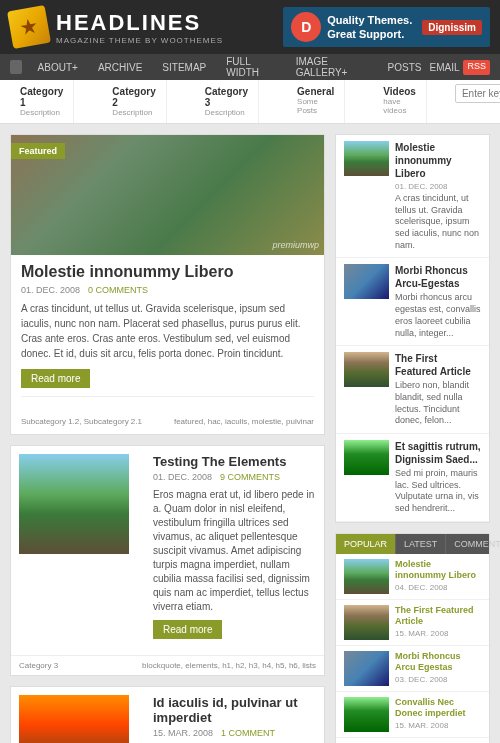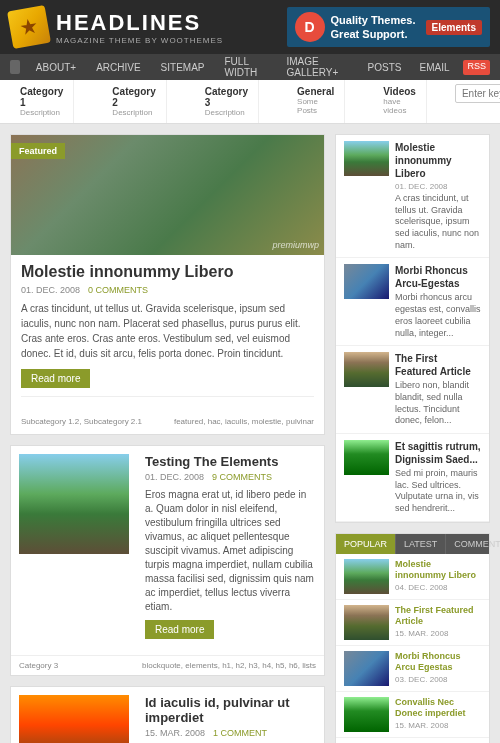--- a/index.html
+++ b/index.html
@@ -13,21 +13,21 @@
     .logo-text .main { font-size: 22px; font-weight: bold; letter-spacing: 2px; color: #fff; }
     .logo-text .sub { font-size: 8px; color: #aaa; letter-spacing: 1px; }
     .ad-banner { background: #1a5276; height: 40px; display: flex; align-items: center; padding: 4px 8px; gap: 6px; border-radius: 2px; }
     .ad-icon { width: 30px; height: 30px; background: #e74c3c; border-radius: 50%; display: flex; align-items: center; justify-content: center; color: white; font-weight: bold; font-size: 14px; }
     .ad-text { color: #fff; font-size: 11px; font-weight: bold; line-height: 1.3; }
     .ad-woo { background: #c0392b; color: white; padding: 2px 6px; font-size: 10px; font-weight: bold; border-radius: 2px; margin-left: 4px; }
 
     
     .nav-bar { background: #404040; height: 26px; display: flex; align-items: center; padding: 0 10px; gap: 12px; }
     .nav-item { color: #ccc; font-size: 10px; cursor: pointer; padding: 2px 4px; }
-    .nav-right { margin-left: auto; display: flex; gap: 10px; }
+    .nav-right { margin-left: auto; display: flex; }
     .nav-home { width: 14px; height: 14px; background: #666; border-radius: 2px; display: inline-block; }
 
     
     .cat-bar { background: #fff; border-bottom: 1px solid #ddd; display: flex; align-items: stretch; padding: 0 10px; gap: 28px; }
     .cat-tab { padding: 6px 10px; border-right: 1px solid #eee; cursor: pointer; }
     .cat-tab .cat-name { font-size: 10px; font-weight: bold; color: #333; }
     .cat-tab .cat-desc { font-size: 8px; color: #999; }
     .cat-search { margin-left: auto; display: flex; align-items: flex-start; padding: 4px 0; }
     .cat-search input { border: 1px solid #ccc; padding: 3px 6px; font-size: 10px; width: 120px; color: #999; border-radius: 2px 0 0 2px; }
     .cat-search button { background: #555; border: 1px solid #555; padding: 3px 6px; cursor: pointer; border-radius: 0 2px 2px 0; color: white; font-size: 10px; }
@@ -48,21 +48,21 @@
     .post-meta { font-size: 9px; color: #888; margin-bottom: 6px; display: flex; gap: 8px; }
     .post-meta .comments { color: #8B9B2A; }
     .post-body { font-size: 10px; color: #555; line-height: 1.5; margin-bottom: 8px; }
     .read-more { display: inline-block; background: #8B9B2A; color: white; padding: 4px 10px; font-size: 10px; border-radius: 0; cursor: pointer; margin-bottom: 8px; }
     .post-footer { border-top: 1px solid #eee; padding-top: 20px; display: flex; justify-content: space-between; align-items: center; }
     .post-footer .subcat { font-size: 8px; color: #888; }
     .post-footer .tags { font-size: 8px; color: #888; text-align: left; }
 
     
     .regular-post { background: #fff; border: 1px solid #ddd; margin-bottom: 10px; }
-    .regular-post-inner { display: flex; gap: 16px; padding: 8px; }
+    .regular-post-inner { display: flex; gap: 24px; padding: 8px; }
     .post-thumb { width: 110px; height: 100px; flex-shrink: 0; }
     .thumb-img { width: 100%; height: 100%; }
     .post-info { flex: 1; min-width: 0; }
     .post-title-sm { font-size: 13px; font-weight: bold; color: #333; margin-bottom: 3px; }
     .post-body-sm { font-size: 10px; color: #555; line-height: 1.4; margin-bottom: 6px; }
 
     
     .sidebar-section { background: #fff; border: 1px solid #ddd; margin-bottom: 10px; }
     .sidebar-item { display: flex; gap: 6px; padding: 6px 8px; border-bottom: 1px solid #f0f0f0; }
     .sidebar-thumb { width: 45px; height: 35px; flex-shrink: 0; }
@@ -96,21 +96,21 @@
       <div class="main">HEADLINES</div>
       <div class="sub">MAGAZINE THEME BY WOOTHEMES</div>
     </div>
   </div>
   <div class="ad-banner">
     <div class="ad-icon">D</div>
     <div class="ad-text">
       <div>Quality Themes.</div>
       <div>Great Support.</div>
     </div>
-    <div class="ad-woo">Elements</div>
+    <div class="ad-woo">Dignissim</div>
   </div>
 </div>
 
 <div class="nav-bar">
   <span class="nav-home"></span>
   <span class="nav-item">ABOUT+</span>
   <span class="nav-item">ARCHIVE</span>
   <span class="nav-item">SITEMAP</span>
   <span class="nav-item">FULL WIDTH</span>
   <span class="nav-item">IMAGE GALLERY+</span>

